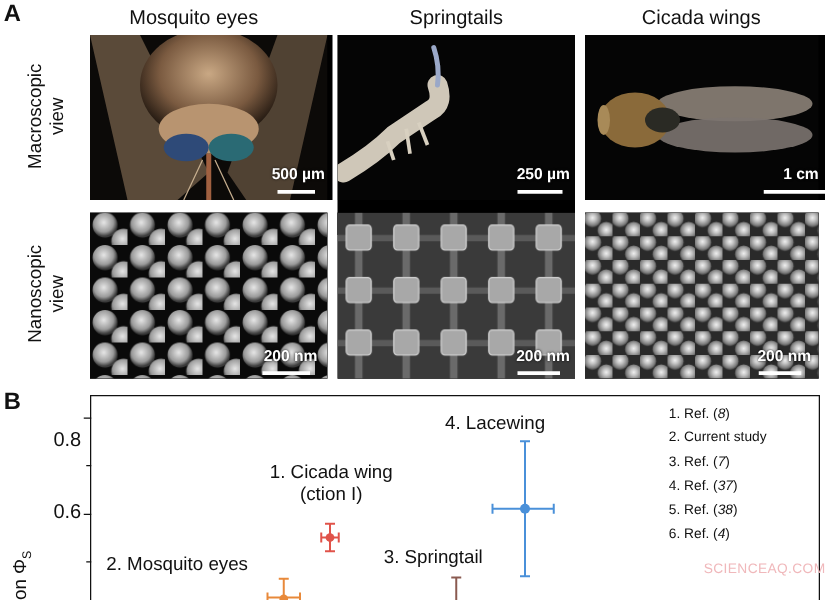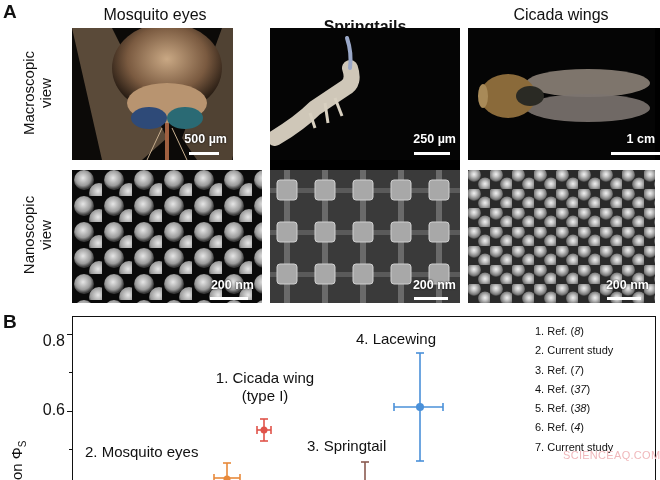--- a/index.html
+++ b/index.html
@@ -18,33 +18,33 @@
   .legend-item { font-size:11px; line-height:19.3px; white-space:nowrap; }
   .watermark { font-size:11px; color:#f0b8bb; letter-spacing:0.3px; }
   svg { position:absolute; left:0; top:0; }
 </style>
 </head>
 <body>
 
 <div class="abs panel-letter" style="left:3px; top:1px;">A</div>
 
 <div class="abs col-title" style="left:60px; top:6px;">Mosquito eyes</div>
-<div class="abs col-title" style="left:270px; top:18px;font-weight:bold;">Springtails</div>
+<div class="abs col-title" style="left:270px; top:6px;">Springtails</div>
 <div class="abs col-title" style="left:466px; top:6px;">Cicada wings</div>
 
 <div class="abs row-label" style="left:-18px; top:76px;">
   <div>Macroscopic</div>
   <div>view</div>
 </div>
 <div class="abs row-label" style="left:-18px; top:218px;">
   <div>Nanoscopic</div>
   <div>view</div>
 </div>
 
-<div class="abs img" style="left:72px; top:28px; width:161px; height:132px;">
+<div class="abs img" style="left:72px; top:28px; width:194px; height:132px;">
   <svg width="190" height="132">
     <defs>
       <radialGradient id="mg" cx="50%" cy="40%" r="60%">
         <stop offset="0%" stop-color="#c9a884"></stop>
           <stop offset="60%" stop-color="#7a5a40"></stop>
           <stop offset="100%" stop-color="#1a120c"></stop>
       </radialGradient>
     </defs>
     <rect width="190" height="132" fill="#0c0a08"></rect>
     <polygon points="0,0 40,0 95,110 70,132 30,132" fill="#6e5a46" opacity="0.8"></polygon>
@@ -141,34 +141,34 @@
     <rect width="187" height="133" fill="url(#pc)"></rect>
   </svg>
   <div class="abs scalebar-text" style="right:6px; top:108px;">200 nm</div>
   <div class="abs scalebar-line" style="right:14px; top:127px; width:34px;"></div>
 </div>
 
 <div class="abs panel-letter" style="left:3px; top:311px;">B</div>
 
 <div class="abs plot-box" style="left:72px; top:316px; width:582px; height:170px;"></div>
 
-<div class="abs ytick-label" style="left:29px; top:332px;">0.8</div>
+<div class="abs ytick-label" style="left:29px; top:344px;">0.8</div>
 <div class="abs ytick-label" style="left:29px; top:401px;">0.6</div>
 <div class="abs ytick" style="left:67px; top:334px; width:6px;"></div>
 <div class="abs ytick" style="left:69px; top:372px; width:4px;"></div>
 <div class="abs ytick" style="left:67px; top:411px; width:6px;"></div>
 <div class="abs ytick" style="left:69px; top:449px; width:4px;"></div>
 
 <div class="abs" style="left:-22px; top:445px; width:80px; transform:rotate(-90deg); font-size:15px; white-space:nowrap; text-align:left;">
   <span>ction Φ</span><sub style="font-size:10px;">S</sub>
 </div>
 
 <div class="abs annot" style="left:200px; top:369px; width:130px;">
   <div>1. Cicada wing</div>
-  <div style="margin-top:1px;">(type I)</div>
+  <div style="margin-top:1px;">(ction I)</div>
 </div>
 <div class="abs annot" style="left:85px; top:443px;">2. Mosquito eyes</div>
 <div class="abs annot" style="left:307px; top:437px;">3. Springtail</div>
 <div class="abs annot" style="left:356px; top:330px;">4. Lacewing</div>
 
 <svg width="660" height="480" style="pointer-events:none;">
 
   <g stroke="#e0534a" stroke-width="1.6" fill="#e0534a">
     <line x1="264" y1="419" x2="264" y2="441"></line>
     <line x1="260" y1="419" x2="268" y2="419"></line>
@@ -204,16 +204,15 @@
   </g>
 </svg>
 
 <div class="abs" style="left:535px; top:322px;">
   <div class="legend-item"><span>1.</span> <span>Ref. (</span><i>8</i><span>)</span></div>
   <div class="legend-item"><span>2.</span> <span>Current study</span></div>
   <div class="legend-item"><span>3.</span> <span>Ref. (</span><i>7</i><span>)</span></div>
   <div class="legend-item"><span>4.</span> <span>Ref. (</span><i>37</i><span>)</span></div>
   <div class="legend-item"><span>5.</span> <span>Ref. (</span><i>38</i><span>)</span></div>
   <div class="legend-item"><span>6.</span> <span>Ref. (</span><i>4</i><span>)</span></div>
-  <div class="legend-item"><span>7.</span> <span>Current study</span></div>
 </div>
 
 <div class="abs watermark" style="left:563px; top:449px;">SCIENCEAQ.COM</div>
 
 </body></html>

